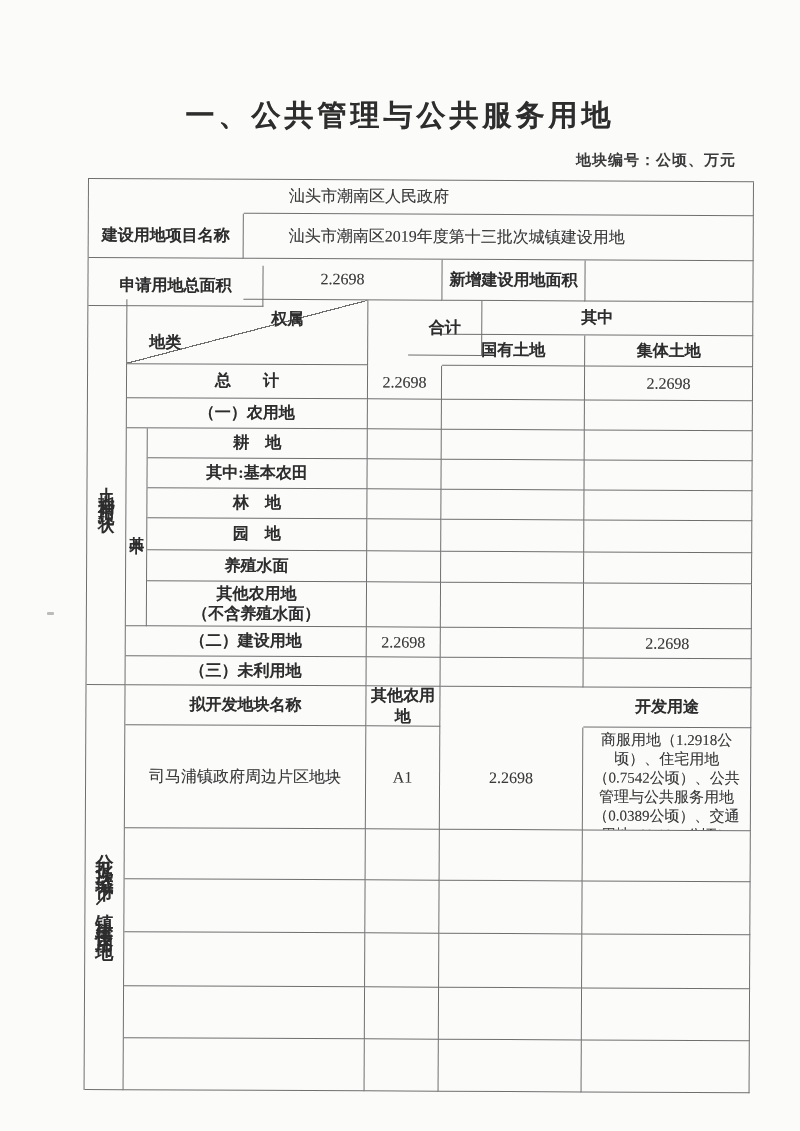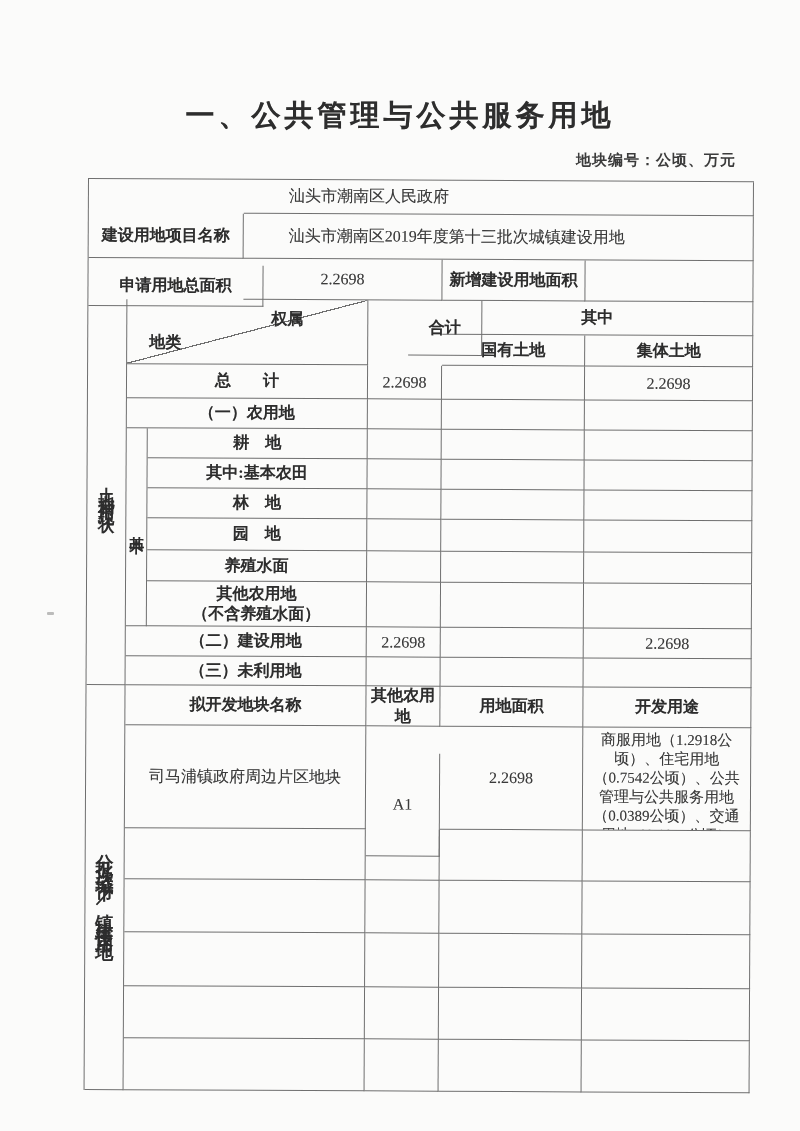--- a/index.html
+++ b/index.html
@@ -141,25 +141,24 @@
 
   <div class="c b" style="left:39px;top:477px;width:241px;height:29px;">（三）未利用地</div>
   <div class="c" style="left:280px;top:477px;width:74px;height:29px;"></div>
   <div class="c" style="left:354px;top:477px;width:143px;height:29px;"></div>
   <div class="c" style="left:497px;top:477px;width:168px;height:29px;"></div>
 
   <div class="c vtext vtext2" style="left:0;top:506px;width:39px;height:405px;">分批次城市／镇建设用地</div>
 
   <div class="c b" style="left:39px;top:506px;width:241px;height:40px;">拟开发地块名称</div>
   <div class="c b" style="left:280px;top:506px;width:74px;height:40px;">其他农用地</div>
-  <div class="c b" style="left:354px;top:506px;width:143px;height:40px;">用地面积</div>
   <div class="c b" style="left:497px;top:506px;width:168px;height:40px;font-family:Liberation Mono, monospace;">开发用途</div>
 
   <div class="c" style="left:39px;top:546px;width:241px;height:103px;">司马浦镇政府周边片区地块</div>
-  <div class="c" style="left:280px;top:546px;width:74px;height:103px;margin-top:27px;">A1</div>
+  <div class="c" style="left:280px;top:546px;width:74px;height:103px;">A1</div>
   <div class="c" style="left:354px;top:546px;width:143px;height:103px;">2.2698</div>
   <div class="c purpose" style="left:497px;top:546px;width:168px;height:103px;">商服用地（1.2918公顷）、住宅用地（0.7542公顷）、公共管理与公共服务用地（0.0389公顷）、交通用地（0.1849公顷）</div>
 
   <div class="c" style="left:39px;top:649px;width:241px;height:51px;"></div>
   <div class="c" style="left:280px;top:649px;width:74px;height:51px;"></div>
   <div class="c" style="left:354px;top:649px;width:143px;height:51px;"></div>
   <div class="c" style="left:497px;top:649px;width:168px;height:51px;"></div>
 
   <div class="c" style="left:39px;top:700px;width:241px;height:53px;"></div>
   <div class="c" style="left:280px;top:700px;width:74px;height:53px;"></div>

